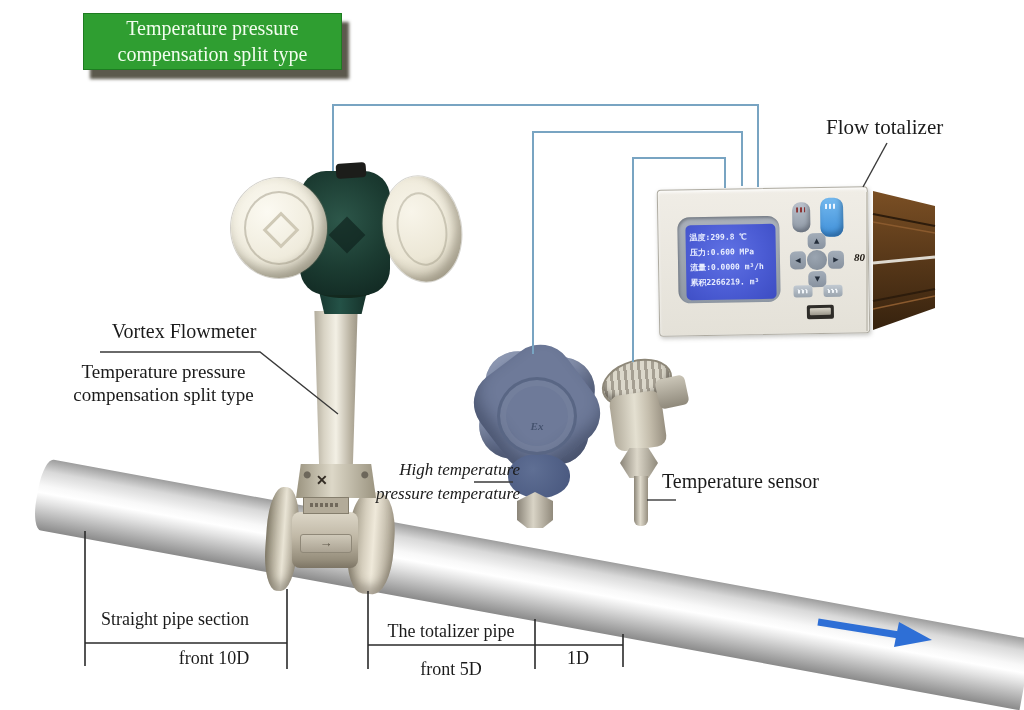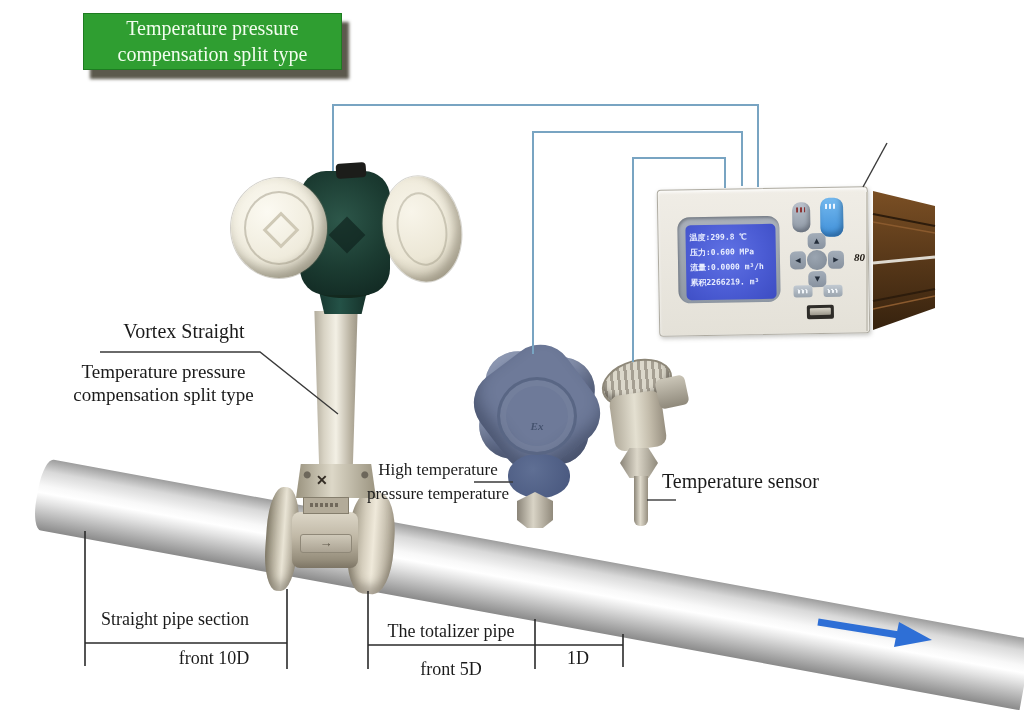--- a/index.html
+++ b/index.html
@@ -128,21 +128,21 @@
   .ft-usb{left:147px;top:117px;width:27px;height:14px;background:#2e2c28;border-radius:2px;}
   .ft-usb::after{content:"";position:absolute;left:3px;top:3px;width:21px;height:7px;
         background:linear-gradient(180deg,#d8d4c8,#9a968a);border-radius:1px;}
   .ft-80{left:854px;top:251px;z-index:45;font-size:11px;font-style:italic;font-weight:bold;color:#17120c;}
 
   
   .label{z-index:50;color:#1b1b1b;}
   .lbl-flowtot{left:826px;top:115px;font-size:21px;}
   .lbl-vf{left:98px;top:320px;width:172px;text-align:center;font-size:20px;}
   .lbl-vf-sub{left:56px;top:360px;width:215px;text-align:center;font-size:19px;line-height:23px;}
-  .lbl-pt{left:356px;top:458px;width:164px;text-align:center;font-size:17px;line-height:24px;z-index:50;}
+  .lbl-pt{left:356px;top:458px;width:164px;text-align:right;font-size:17px;line-height:24px;z-index:50;font-style:italic;}
   .lbl-ts{left:662px;top:470px;font-size:20px;}
   .lbl-dim{font-size:18px;text-align:center;}
   .lbl-front1{left:85px;top:609px;width:180px;}
   .lbl-front2{left:85px;top:648px;width:202px;margin-left:28px;}
   .lbl-behind1{left:371px;top:621px;width:160px;}
   .lbl-behind2{left:371px;top:659px;width:160px;}
   .lbl-1d{left:556px;top:648px;width:44px;}
 
   svg.overlay{position:absolute;left:0;top:0;z-index:40;pointer-events:none;}
 </style>
@@ -252,21 +252,22 @@
       <line x1="818" y1="622" x2="899" y2="635" stroke="#2e6fd6" stroke-width="7"></line>
       <polygon points="932,640 894,647 899,622" fill="#2e6fd6"></polygon>
     </g>
   </svg>
 
   <div class="abs badge">
     <div>Temperature pressure</div>
     <div>compensation split type</div>
   </div>
 
-  <div class="abs label lbl-vf">Vortex Straight</div>
+  <div class="abs label lbl-flowtot">Flow totalizer</div>
+  <div class="abs label lbl-vf">Vortex Flowmeter</div>
   <div class="abs label lbl-vf-sub">
     <div>Temperature pressure</div>
     <div>compensation split type</div>
   </div>
   <div class="abs label lbl-pt">
     <div>High temperature</div>
     <div>pressure temperature</div>
   </div>
   <div class="abs label lbl-ts">Temperature sensor</div>
 

